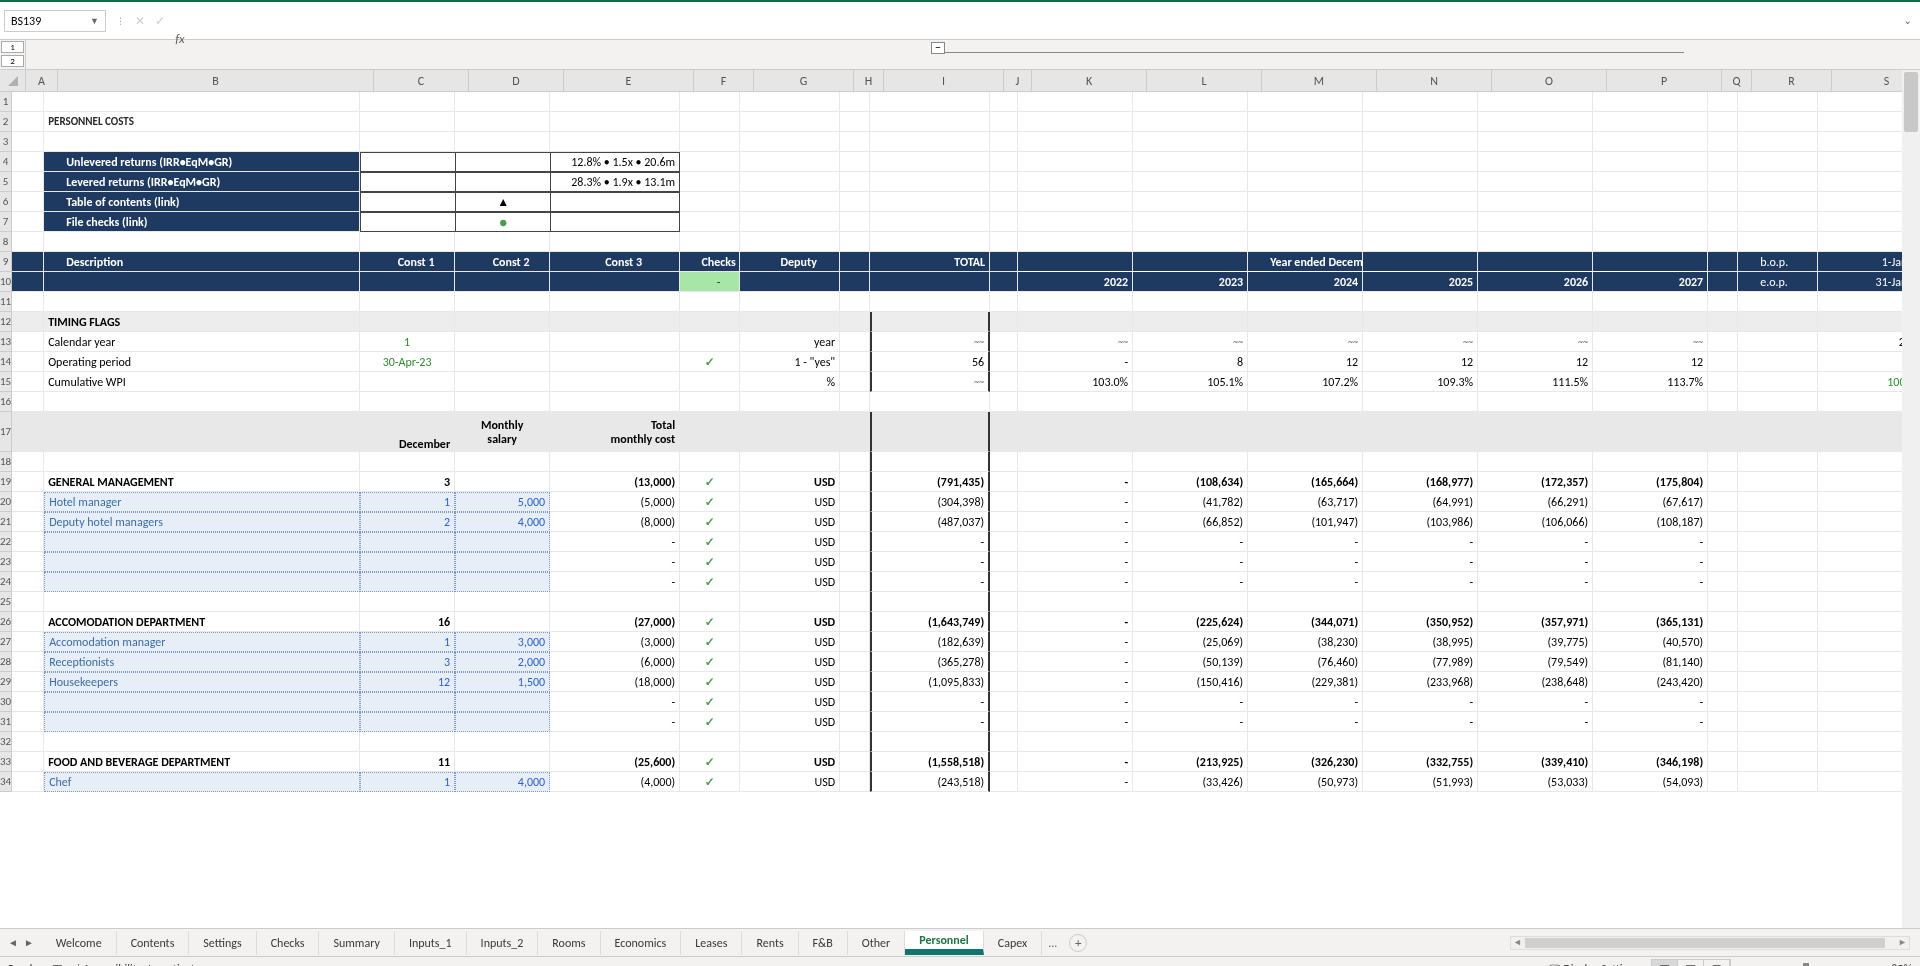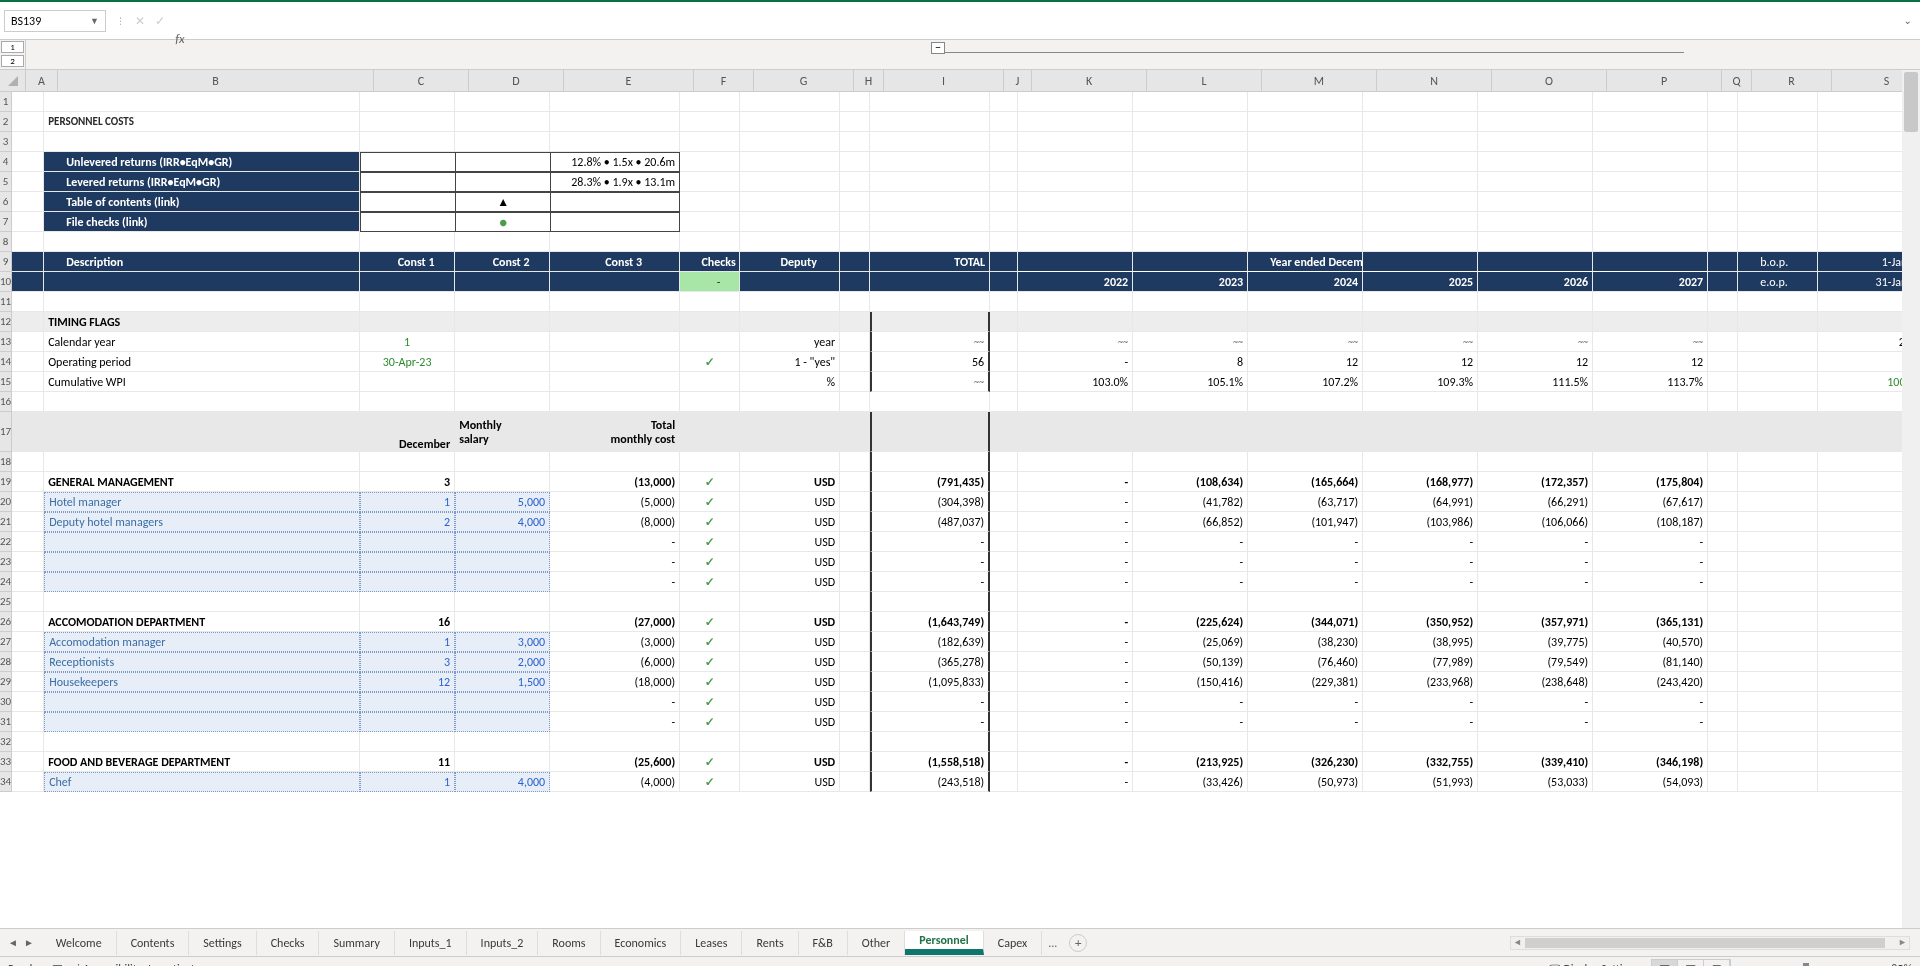--- a/index.html
+++ b/index.html
@@ -512,21 +512,21 @@
           <div class="cell c-P"></div>
           <div class="cell c-Q"></div>
           <div class="cell c-R"></div>
           <div class="cell c-S"></div>
         </div>
         <div class="cell-row" style="height: 40px;">
           <div class="cell c-A grey-fill"></div>
           <div class="cell c-B grey-fill"></div>
           <div class="cell c-C grey-fill bold r-align" style="align-items: flex-end;">December</div>
           <div class="cell c-D grey-fill">
-            <div style="text-align:left;width:100%;"><b>Monthly<br>salary</b></div>
+            <div style="text-align:center;width:100%;"><b>Monthly<br>salary</b></div>
           </div>
           <div class="cell c-E grey-fill">
             <div style="text-align:right;width:100%;"><b>Total<br>monthly cost</b></div>
           </div>
           <div class="cell c-F grey-fill"></div>
           <div class="cell c-G grey-fill"></div>
           <div class="cell c-H grey-fill"></div>
           <div class="cell c-I grey-fill total-col"></div>
           <div class="cell c-J grey-fill"></div>
           <div class="cell c-K grey-fill"></div>

